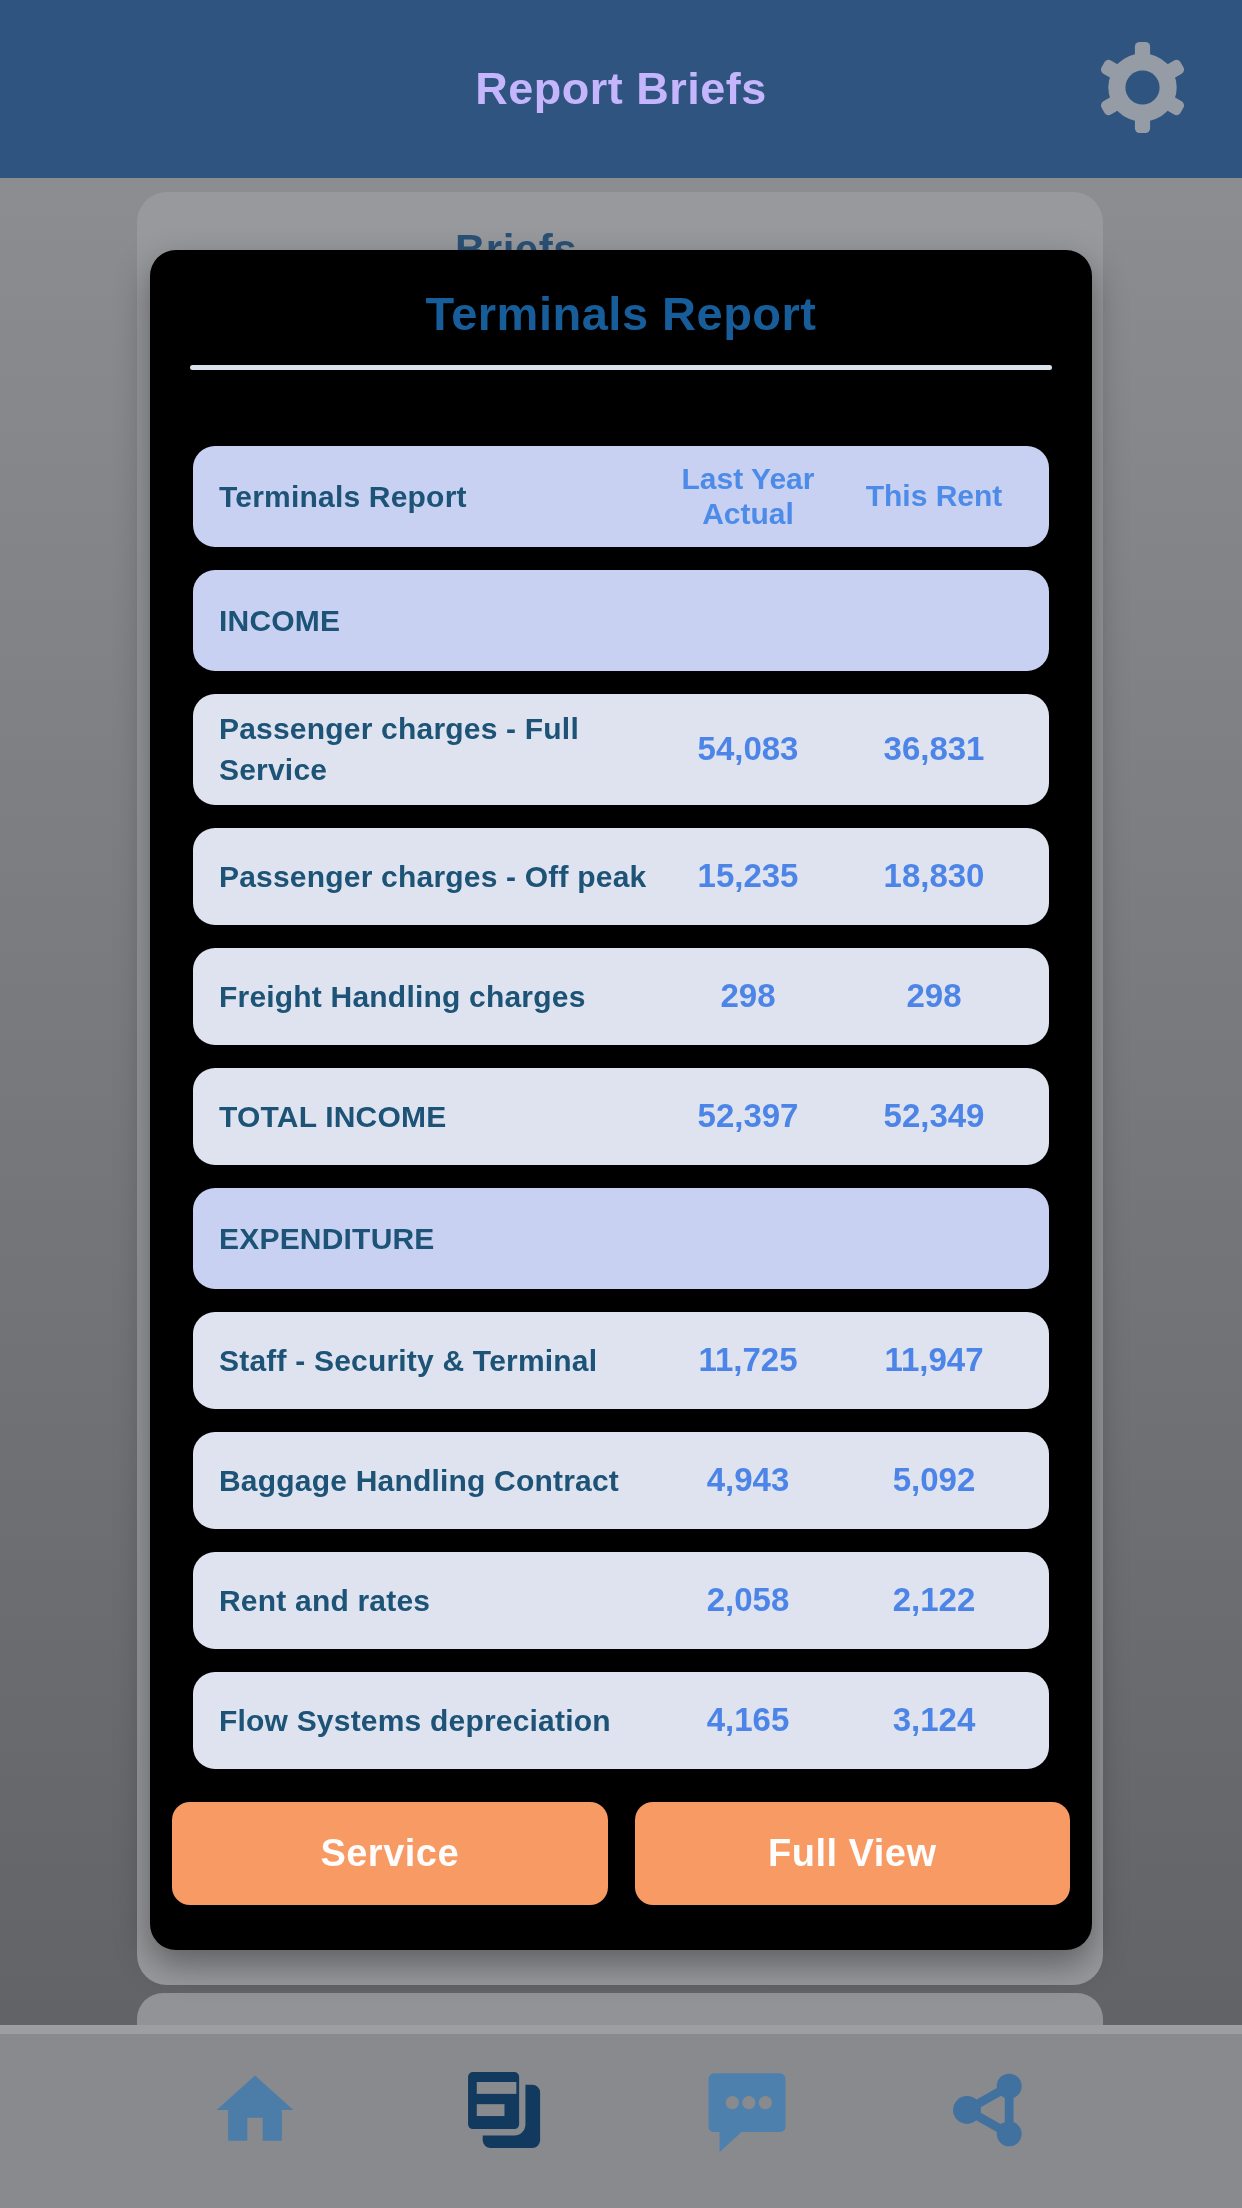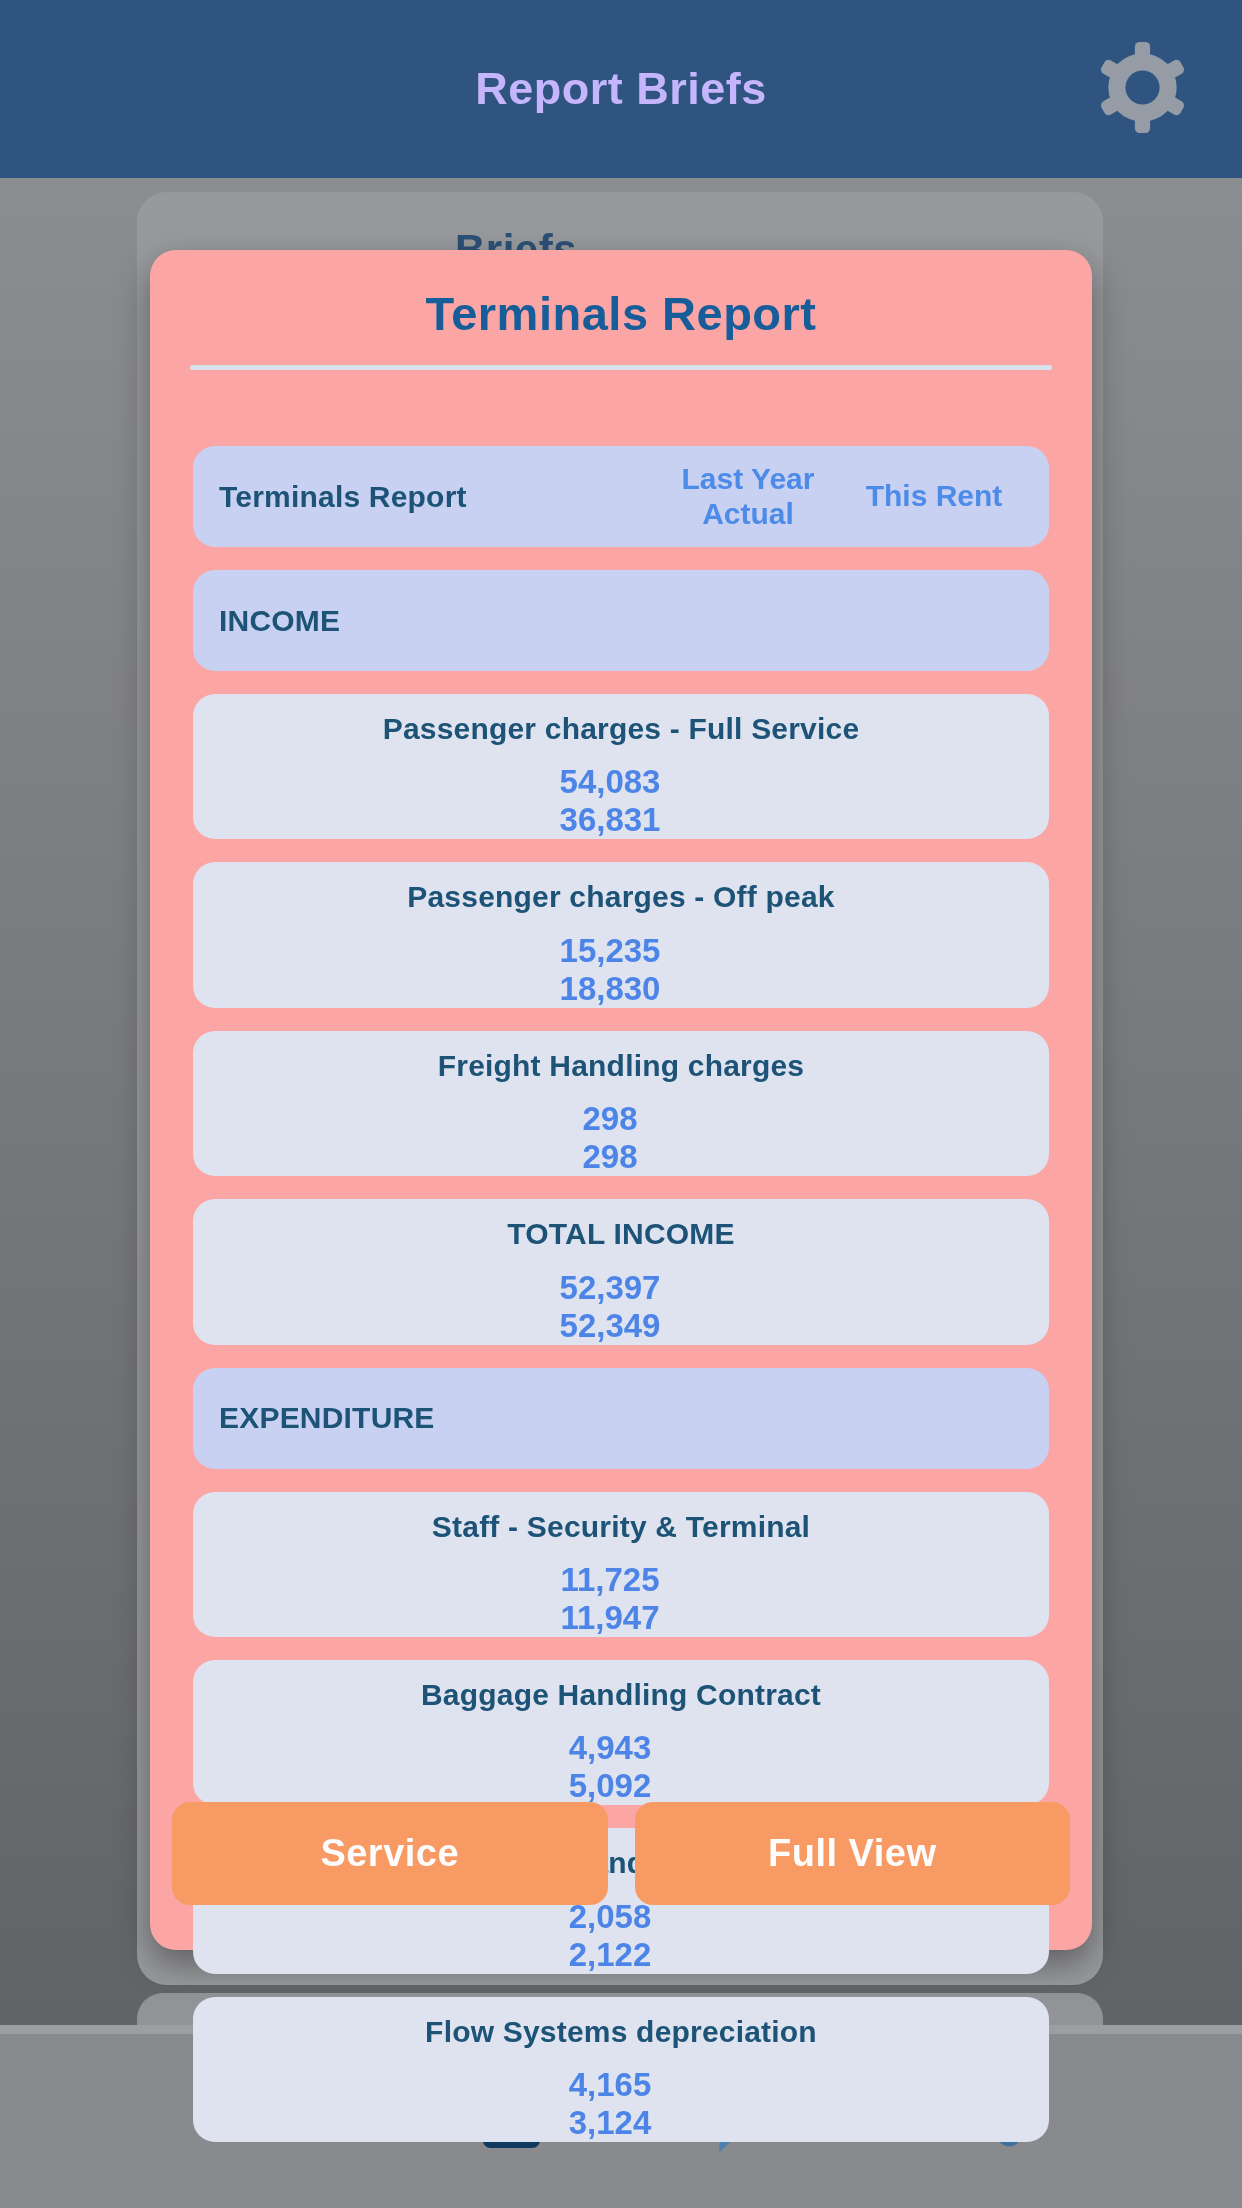--- a/index.html
+++ b/index.html
@@ -21,30 +21,30 @@
   .briefs-card-title{margin:0;padding:34px 208px 0 0;text-align:center;
     font-size:42px;font-weight:700;color:#2B5176;letter-spacing:.5px;}
   .briefs-card-peek{position:absolute;left:137px;top:1993px;width:966px;height:32px;
     background:#929397;border-radius:26px 26px 0 0;}
   .bottom-nav{position:absolute;left:0;top:2025px;width:1242px;height:183px;
     background:#898A8E;border-top:9px solid #9C9EA1;box-sizing:border-box;}
   .nav-inner{display:flex;justify-content:space-evenly;align-items:center;
     height:100%;padding:0 55px 22px 55px;box-sizing:border-box;}
   .nav-item{border:none;background:transparent;padding:0;cursor:pointer;line-height:0;}
   
-  .modal{position:absolute;left:150px;top:250px;width:942px;height:1700px;background:#fca5a5;
+  .modal{position:absolute;left:150px;top:250px;width:942px;height:1700px;background:#000000;
     border-radius:26px;box-shadow:0 14px 34px rgba(0,0,0,.38);}
   .modal-title{margin:0;padding-top:36px;text-align:center;font-size:47px;font-weight:700;
     color:#165D99;letter-spacing:.5px;}
   .modal-divider{width:862px;height:5px;margin:24px auto 0;background:#D8E2EC;border-radius:3px;}
   .report-table{margin:76px 43px 0 43px;display:flex;flex-direction:column;gap:23px;}
   .t-row{display:flex;align-items:center;border-radius:22px;min-height:97px;
     padding-right:22px;box-sizing:border-box;}
   .t-row.hdr,.t-row.section{background:#C8D1F2;min-height:101px;}
-  .t-row.data{background:#DFE3EF;flex-direction:column;}
+  .t-row.data{background:#DFE3EF;}
   .t-label{flex:1;padding:14px 4px 14px 26px;font-size:30px;font-weight:600;color:#1C5376;
     line-height:1.38;letter-spacing:.2px;}
   .t-col{width:186px;text-align:center;font-size:33px;font-weight:600;color:#4C85E7;}
   .t-row.hdr .t-col{font-size:30px;font-weight:700;color:#4D8BE9;line-height:1.15;}
   .modal-buttons{position:absolute;left:22px;right:22px;bottom:45px;display:flex;gap:27px;}
   .action-button{flex:1;height:103px;border:none;border-radius:18px;background:#F89A64;
     color:#FDFDFD;font-family:inherit;font-size:38px;font-weight:600;letter-spacing:.5px;
     cursor:pointer;}
 </style>
 </head>

